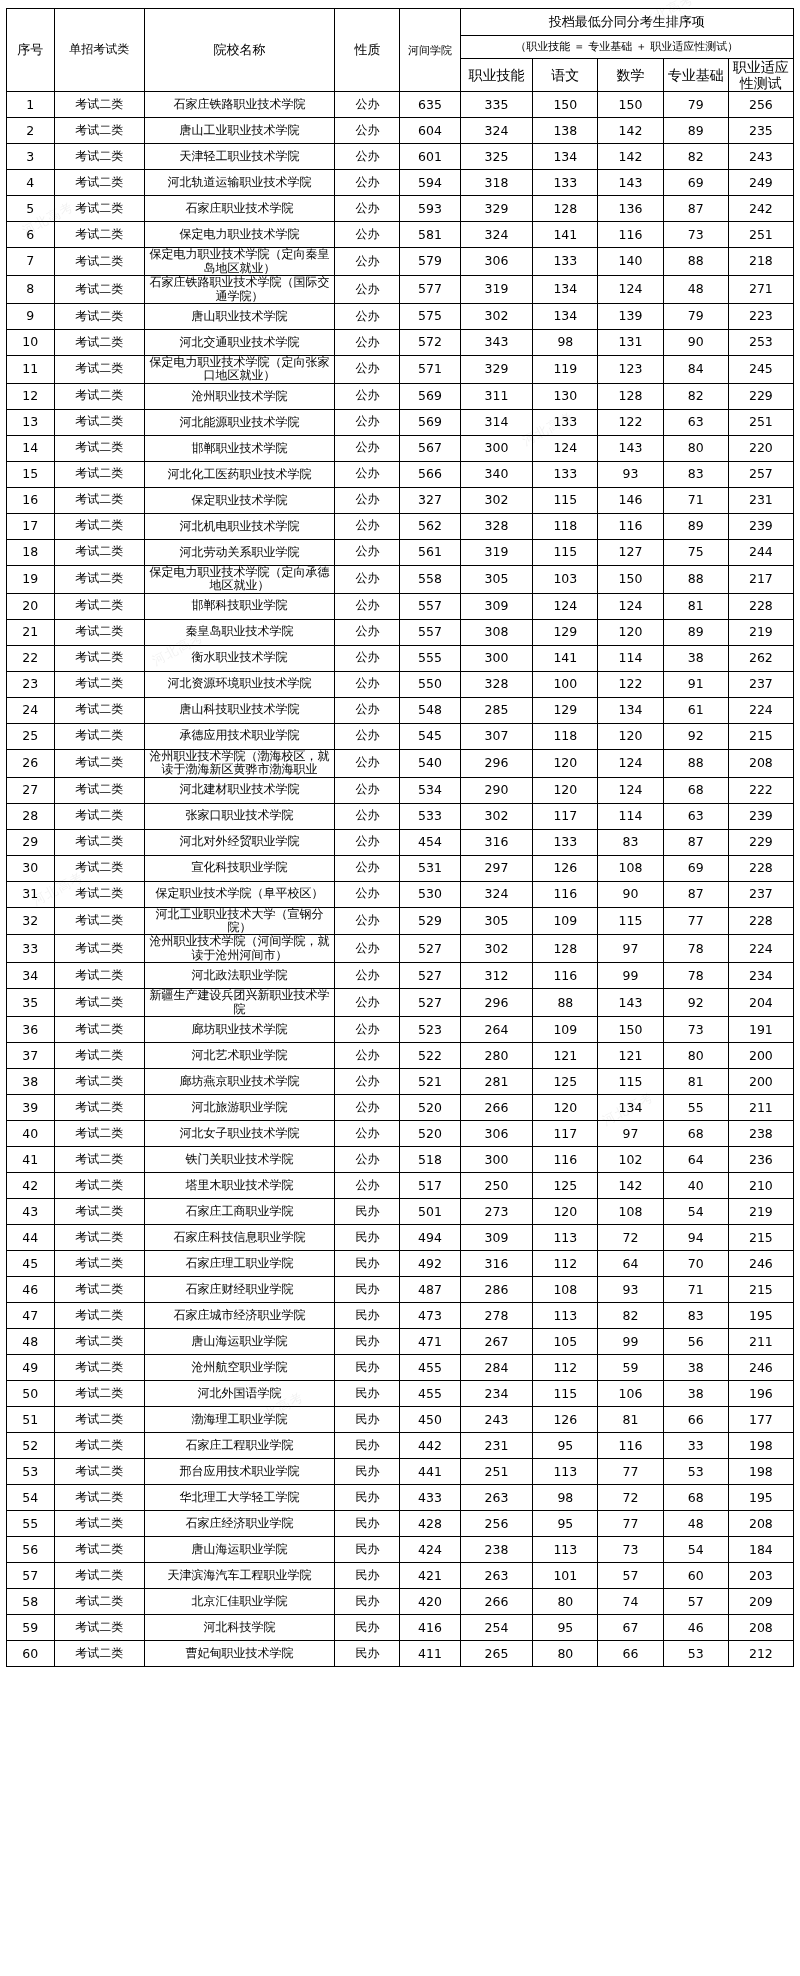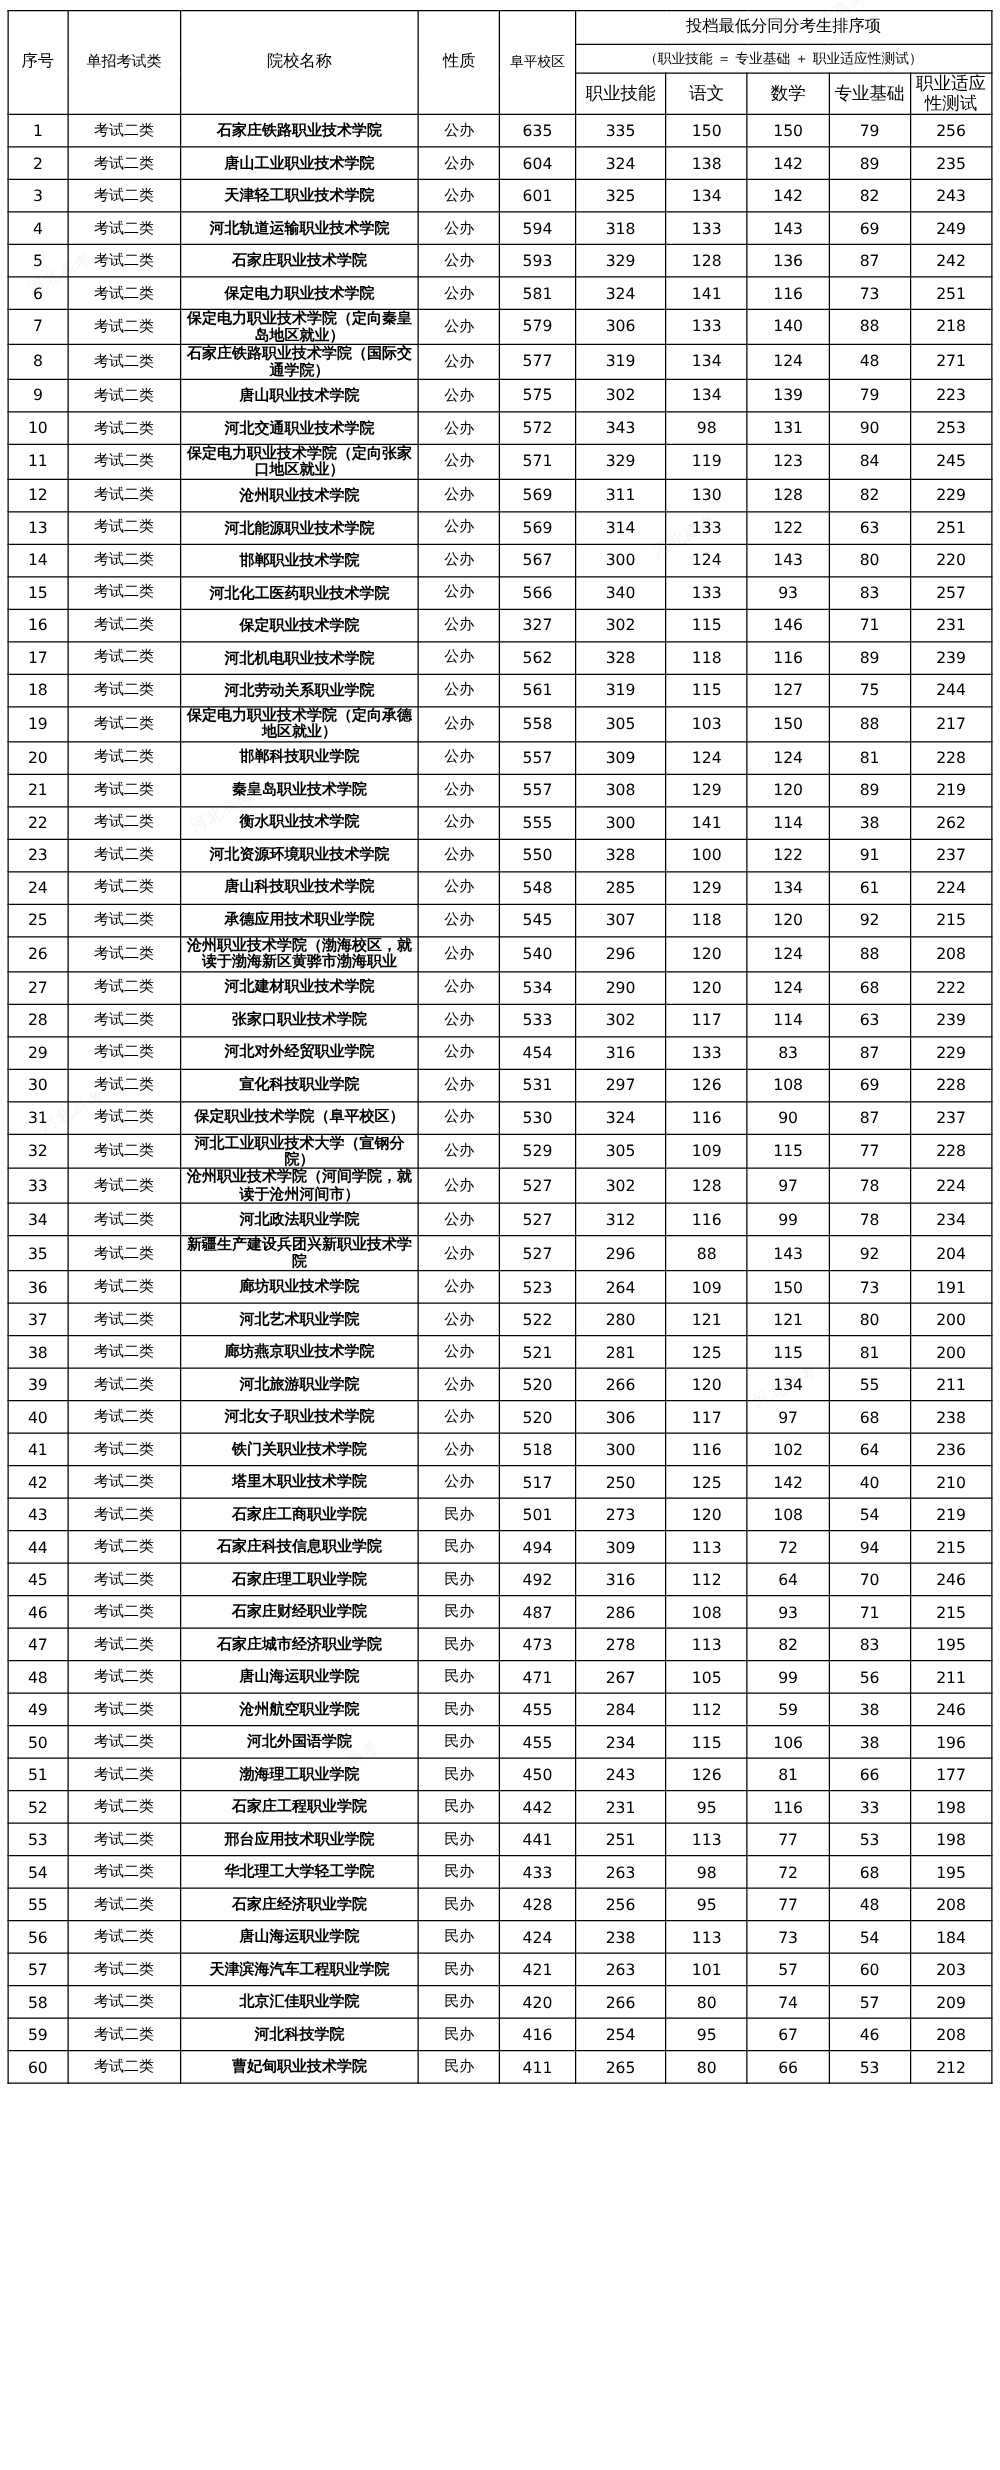--- a/index.html
+++ b/index.html
@@ -61,21 +61,20 @@
     font-size:12px;
   }
   .rowtxt td{
     font-size:12px;
     height:25px;
     padding:1px 2px;
   }
   .rowtxt td.name{
     font-size:12px;
     line-height:1.12;
-    font-weight:bold;
   }
   .rowtxt td.num{
     font-size:12.5px;
   }
   .tight{font-size:11px;line-height:1.08;}
   .wm{
     position:absolute;
     color:rgba(0,0,0,0.055);
     font-size:13px;
     transform:rotate(-28deg);
@@ -111,21 +110,21 @@
         <col class="c8">
         <col class="c9">
     </colgroup>
     <tbody id="thead-body">
       <tr class="hdr-top">
         <td rowspan="3" class="hdr-left">序号</td>
         <td rowspan="3" class="hdr-left small">单招考试类</td>
         <td rowspan="3" class="hdr-left">院校名称</td>
         <td rowspan="3" class="hdr-left">性质</td>
         <td rowspan="3" class="hdr-left">
-          <span class="tight">阜平校区</span>
+          <span class="tight">河间学院</span>
         </td>
         <td colspan="5">投档最低分同分考生排序项</td>
       </tr>
       <tr class="hdr-mid">
         <td colspan="5">（职业技能 ＝ 专业基础 ＋ 职业适应性测试）</td>
       </tr>
       <tr class="hdr-sub">
         <td>职业技能</td>
         <td>语文</td>
         <td>数学</td>

